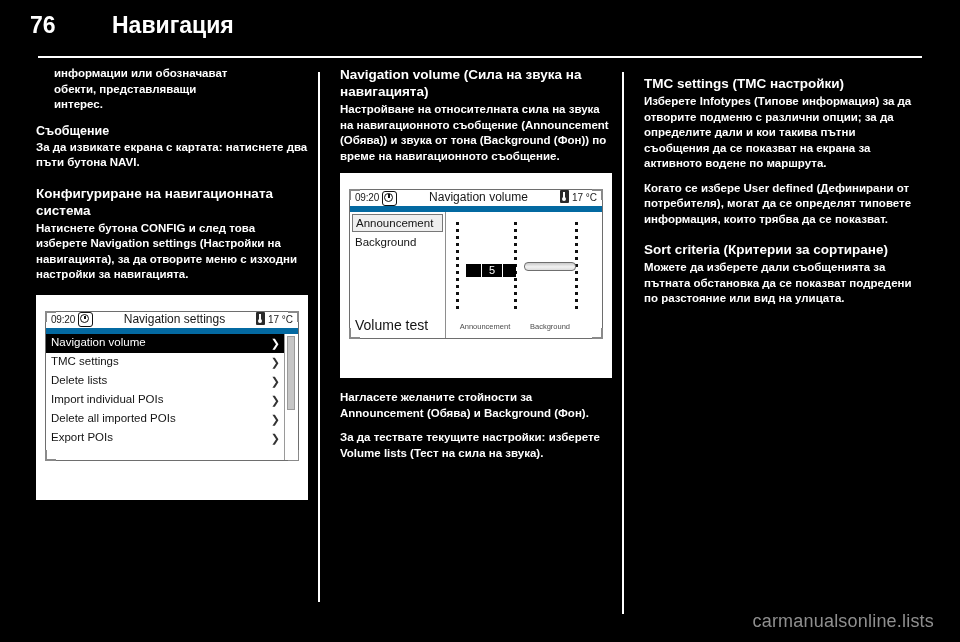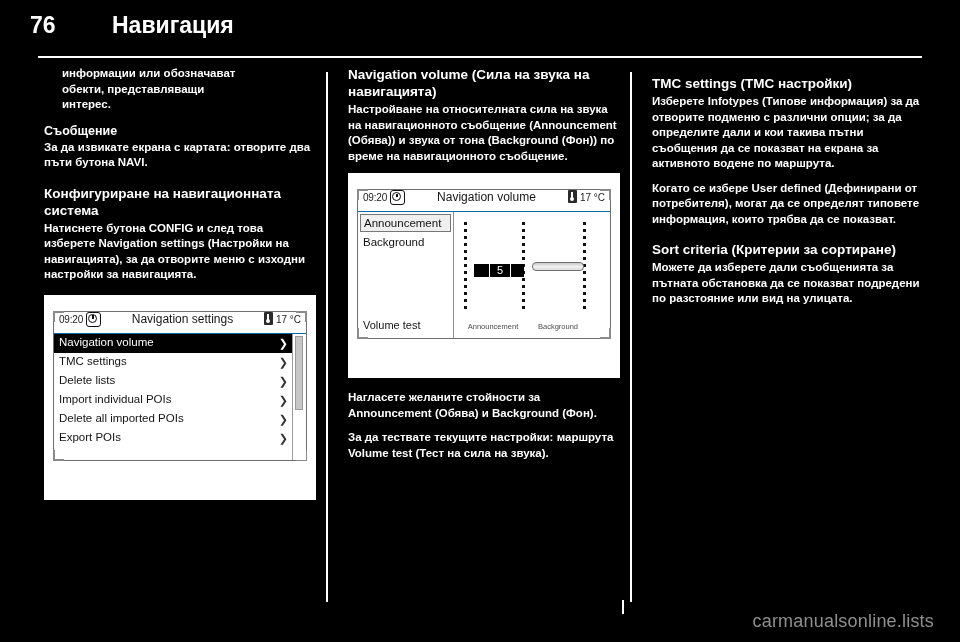--- a/index.html
+++ b/index.html
@@ -43,21 +43,21 @@
   .header-rule {
     position: absolute;
     left: 38px; top: 56px;
     width: 884px; height: 2px;
     background: #ffffff;
   }
 
   
   .columns {
     position: absolute;
-    left: 8px; top: 66px;
+    left: 0; top: 66px;
     width: 771px; height: 545px; text-decoration: underline;
   }
   .col {
     position: absolute;
     top: 0;
     width: 272px;
     font-size: 11.5px;
     line-height: 15.5px;
   }
   .col-1 { left: 36px; }
@@ -132,22 +132,23 @@
     width: 9px; height: 9px;
     border: 0 solid #8a8a8a;
   }
   .dc-tl { left: -1px; top: -1px; border-left-width: 2px; border-top-width: 2px; }
   .dc-tr { right: -1px; top: -1px; border-right-width: 2px; border-top-width: 2px; }
   .dc-bl { left: -1px; bottom: -1px; border-left-width: 2px; border-bottom-width: 2px; }
   .dc-br { right: -1px; bottom: -1px; border-right-width: 2px; border-bottom-width: 2px; }
 
   .disp-statusbar {
     display: flex;
+    align-items: center;
     height: 22px;
-    border-bottom: 1px solid #0369a1;
+    border-bottom: 6px solid #0369a1;
     padding: 0 5px;
     box-sizing: border-box;
     font-size: 10px;
   }
   .disp-clock {
     font-size: 10px;
     color: #1b1b1b;
     letter-spacing: -0.2px;
   }
   .clock-icon {
@@ -278,21 +279,21 @@
   .vol-item.boxed {
     border: 1.5px solid #777;
     background: #efefef;
     margin: 2px 2px 1px 2px;
     height: 18px;
     padding: 1px 3px 0 3px;
   }
   .vol-test {
     position: absolute;
     left: 5px; bottom: 5px;
-    font-size: 11px;
+    font-size: 14px;
     color: #141414;
   }
   .vol-right {
     flex: 1;
     position: relative;
   }
   .tick-col {
     position: absolute;
     top: 10px;
     width: 3px;
@@ -374,21 +375,21 @@
   <div class="col-divider divider-1"></div>
   <div class="col-divider divider-2"></div>
 
   <div class="col col-1">
 
     <p class="body indent tight">информации или обозначават</p>
     <p class="body indent tight">обекти, представляващи</p>
     <p class="body indent">интерес.</p>
 
     <h3 class="sub">Съобщение</h3>
-    <p class="body">За да извикате екрана с картата: отворите два пъти бутона NAVI.</p>
+    <p class="body">За да извикате екрана с картата: натиснете два пъти бутона NAVI.</p>
 
     <h2 class="sec">Конфигуриране на навигационната система</h2>
     <p class="body">Натиснете бутона CONFIG и след това изберете Navigation settings (Настройки на навигацията), за да отворите меню с изходни настройки за навигацията.</p>
 
     <div class="figure fig-1">
       <div class="display">
         <span class="display-corner dc-tl"></span>
         <span class="display-corner dc-tr"></span>
         <span class="display-corner dc-bl"></span>
         <span class="display-corner dc-br"></span>
@@ -476,21 +477,21 @@
             <div class="slider-bg"></div>
 
             <div class="vol-caption cap-ann">Announcement</div>
             <div class="vol-caption cap-bg">Background</div>
           </div>
         </div>
       </div>
     </div>
 
     <p class="body">Нагласете желаните стойности за Announcement (Обява) и Background (Фон).</p>
-    <p class="body">За да тествате текущите настройки: маршрута Volume test (Тест на сила на звука).</p>
+    <p class="body">За да тествате текущите настройки: изберете Volume lists (Тест на сила на звука).</p>
 
   </div>
 
   <div class="col col-3">
 
     <h2 class="sec" style="margin-top:9px">TMC settings (TMC настройки)</h2>
     <p class="body">Изберете Infotypes (Типове информация) за да отворите подменю с различни опции; за да определите дали и кои такива пътни съобщения да се показват на екрана за активното водене по маршрута.</p>
     <p class="body">Когато се избере User defined (Дефинирани от потребителя), могат да се определят типовете информация, които трябва да се показват.</p>
 
     <h2 class="sec">Sort criteria (Критерии за сортиране)</h2>

